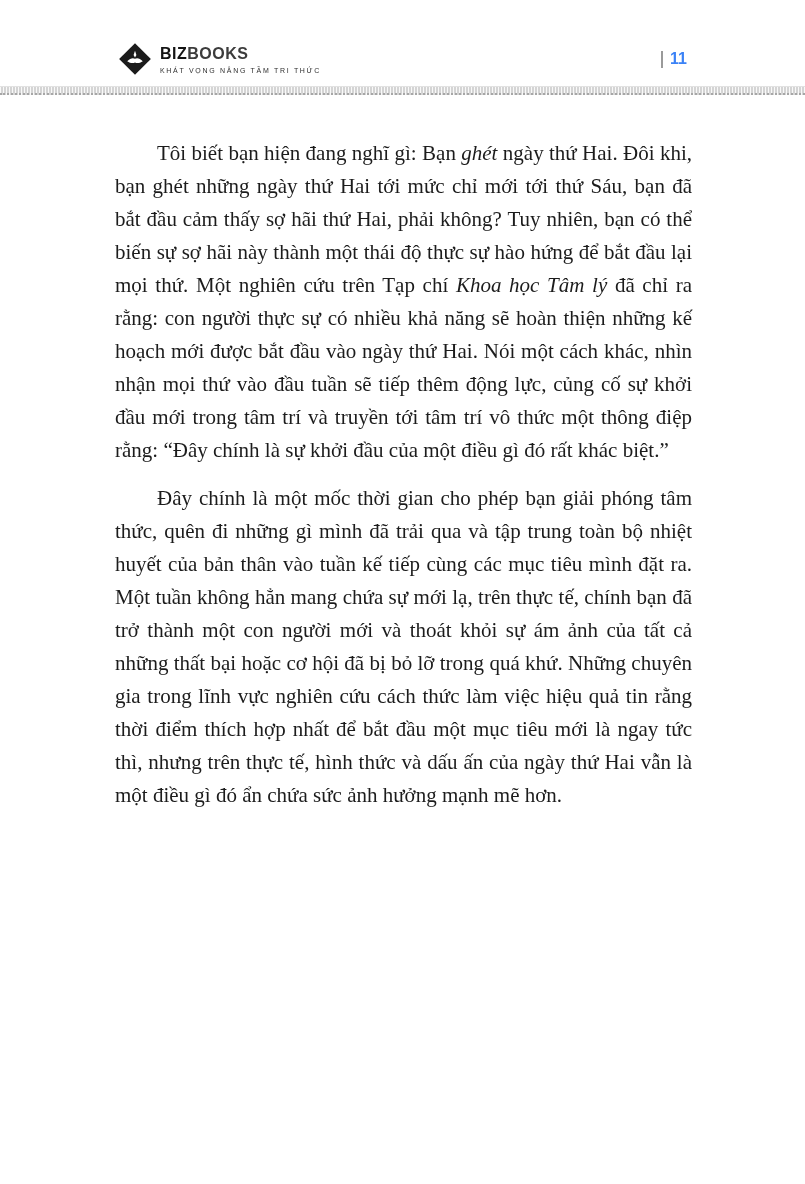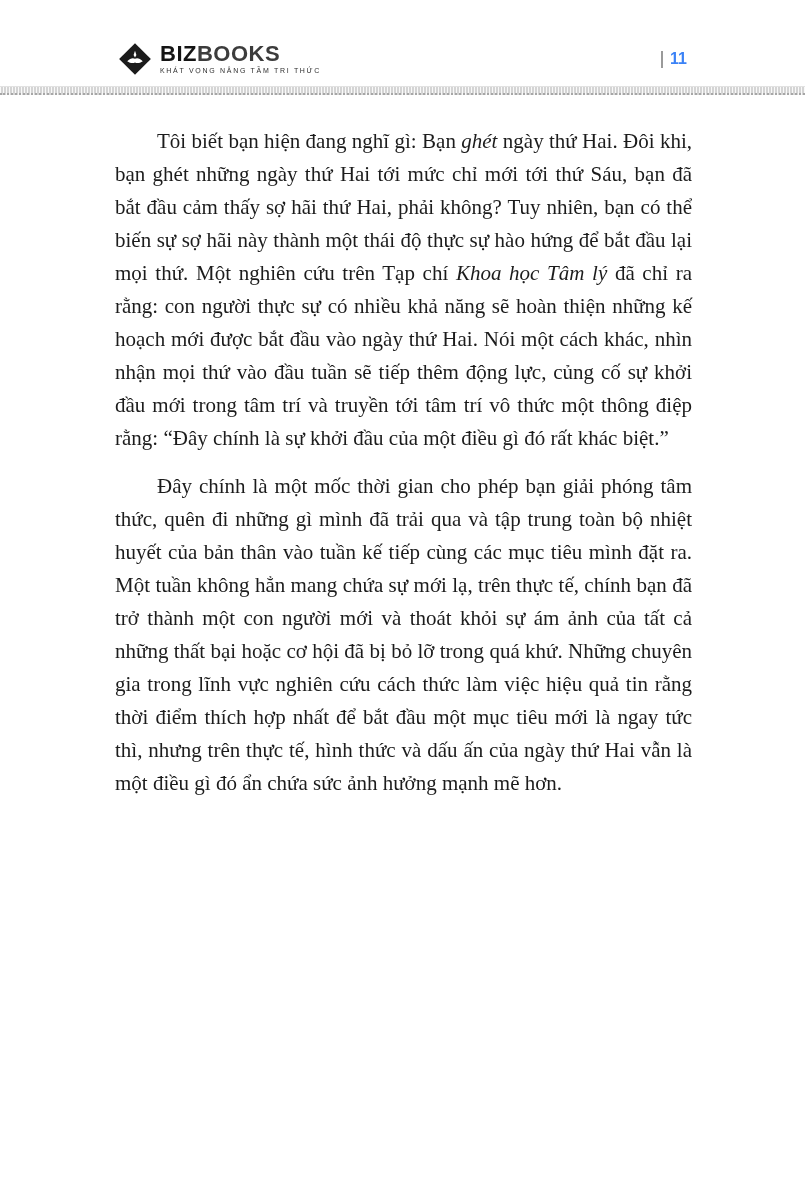--- a/index.html
+++ b/index.html
@@ -12,21 +12,21 @@
   .header {
     display:flex; align-items:center; justify-content:space-between;
     padding:42px 118px 10px 118px;
   }
   .logo { display:flex; align-items:center; gap:8px; }
   .logo-mark { display:inline-flex; }
   .logo-mark svg { width:34px; height:34px; display:block; }
   .logo-textcol { display:flex; flex-direction:column; }
   .logo-name {
     font-family:"Liberation Sans", sans-serif; font-weight:bold;
-    font-size:22px; line-height:21px; letter-spacing:0.5px; color:#141414;
+    font-size:16px; line-height:21px; letter-spacing:0.5px; color:#141414;
   }
   .logo-name .books { color:#3c3c3c; }
   .tagline {
     font-family:"Liberation Sans", sans-serif; font-size:7px; line-height:9px;
     letter-spacing:1.7px; color:#2e2e2e; margin-top:2px; white-space:nowrap;
   }
   .page-number {
     font-family:"Liberation Sans", sans-serif; font-size:16px; color:#3b82f6;
     display:flex; align-items:center; gap:7px; font-weight:bold;
   }
@@ -35,21 +35,21 @@
   .divider {
     height:9px; margin:0; width:100%;
     background-color:#d4d4d4;
     background-image:repeating-linear-gradient(90deg, rgba(255,255,255,0.85) 0 1px, rgba(0,0,0,0) 1px 3px);
     border-top:1px solid #e2e2e2;
     border-bottom:2px dotted #a6a6a6;
     box-sizing:border-box;
   }
   
   .content {
-    padding:30px 113px 0 115px;
+    padding:42px 113px 0 115px;
     text-align:justify;
     font-size:21px; line-height:33px;
   }
   .para { margin:0 0 15px 0; text-indent:42px; }
   .para em { font-style:italic; }
 </style>
 </head>
 <body>
 
 <div class="page">

